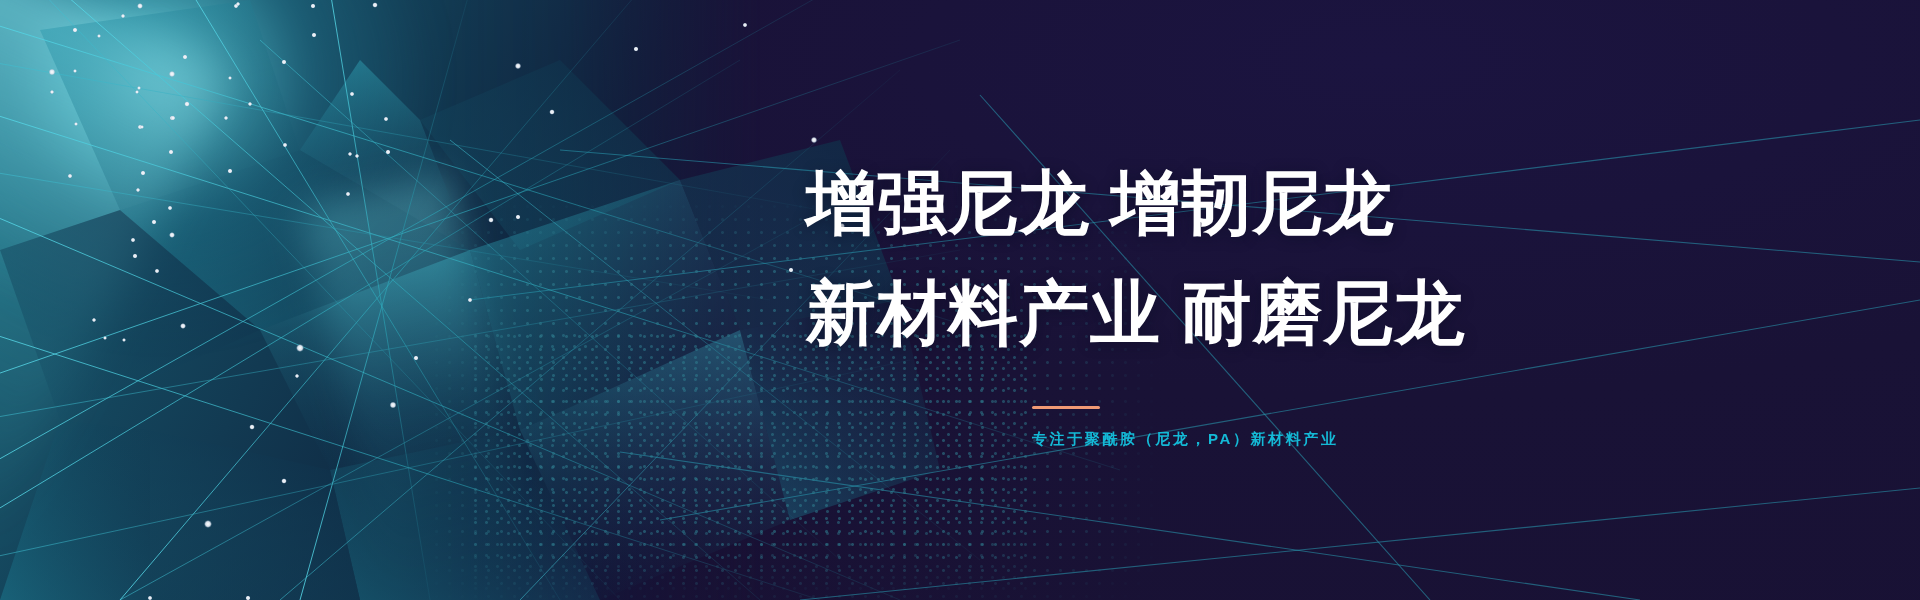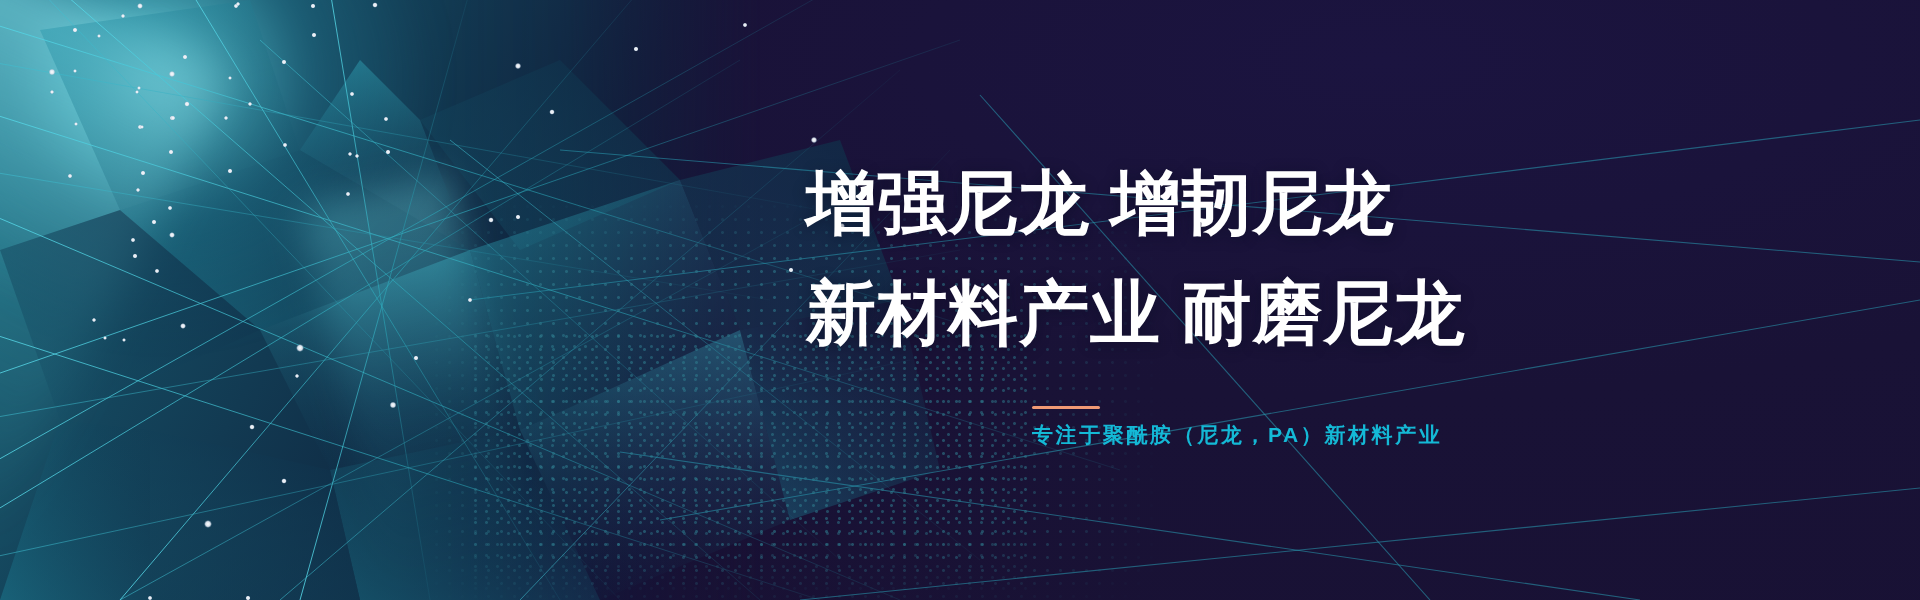--- a/index.html
+++ b/index.html
@@ -90,23 +90,23 @@
     font-weight:700;
     letter-spacing:1px;
     white-space:nowrap;
     text-shadow:0 2px 14px rgba(6,10,30,.45);
   }
   .rule-wrap{ margin-top:38px; padding-left:226px; }
   .rule{
     width:68px; height:3px; background:#f09a74; border-radius:2px;
   }
   .subline{
-    margin-top:12px; padding-left:226px;
+    margin-top:21px; padding-left:226px;
     color:#14b9d6;
-    font-size:21px;
+    font-size:15px;
     font-weight:700;
     letter-spacing:2.6px;
     white-space:nowrap;
   }
 </style>
 </head>
 <body>
 
 <div class="banner">
 

